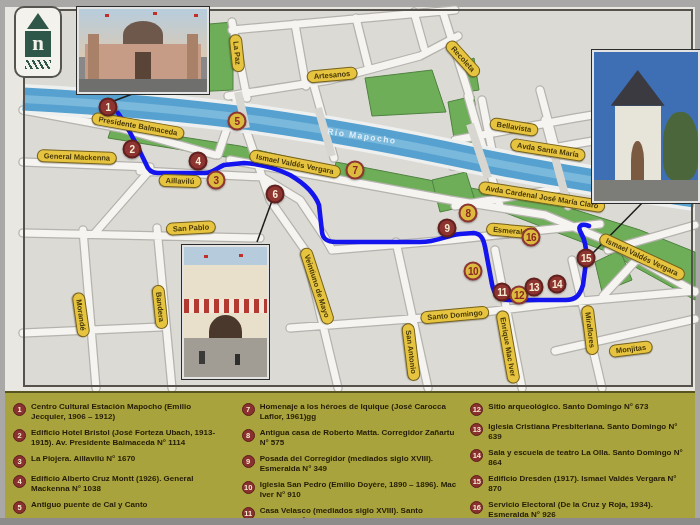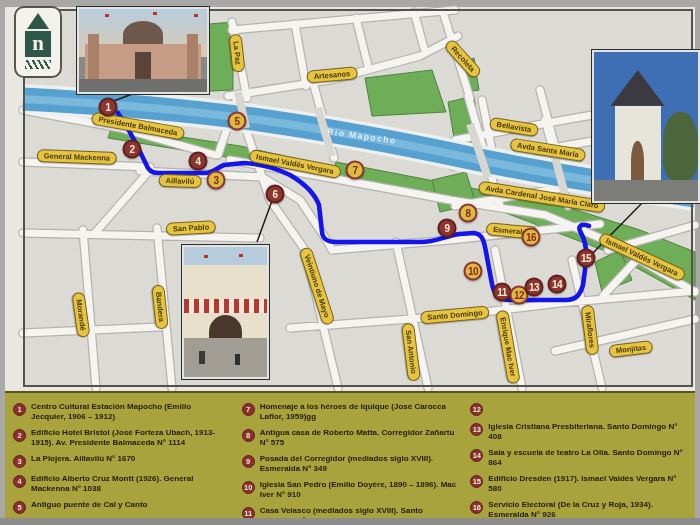--- a/index.html
+++ b/index.html
@@ -201,21 +201,21 @@
           <span class="ltx">Antiguo puente de Cal y Canto</span>
         </div>
       <div class="litem">
           <span class="lb">6</span>
           <span class="ltx">Mercado Central (M. Aldunate, F. Vivaceta, 1868 – 1872)</span>
         </div>
     </div>
     <div class="lcol">
       <div class="litem">
           <span class="lb">7</span>
-          <span class="ltx">Homenaje a los héroes de Iquique (José Carocca Laflor, 1959)gg</span>
+          <span class="ltx">Homenaje a los héroes de Iquique (José Carocca Laflor, 1961)gg</span>
         </div>
       <div class="litem">
           <span class="lb">8</span>
           <span class="ltx">Antigua casa de Roberto Matta. Corregidor Zañartu N° 575</span>
         </div>
       <div class="litem">
           <span class="lb">9</span>
           <span class="ltx">Posada del Corregidor (mediados siglo XVIII). Esmeralda N° 349</span>
         </div>
       <div class="litem">
@@ -223,32 +223,33 @@
           <span class="ltx">Iglesia San Pedro (Emilio Doyère, 1890 – 1896). Mac Iver N° 910</span>
         </div>
       <div class="litem">
           <span class="lb">11</span>
           <span class="ltx">Casa Velasco (mediados siglo XVIII). Santo Domingo N° 689</span>
         </div>
     </div>
     <div class="lcol">
       <div class="litem">
           <span class="lb">12</span>
+          <span class="ltx">Sitio arqueológico. Santo Domingo N° 673</span>
         </div>
       <div class="litem">
           <span class="lb">13</span>
-          <span class="ltx">Iglesia Cristiana Presbiteriana. Santo Domingo N° 408</span>
+          <span class="ltx">Iglesia Cristiana Presbiteriana. Santo Domingo N° 639</span>
         </div>
       <div class="litem">
           <span class="lb">14</span>
           <span class="ltx">Sala y escuela de teatro La Olla. Santo Domingo N° 864</span>
         </div>
       <div class="litem">
           <span class="lb">15</span>
-          <span class="ltx">Edificio Dresden (1917). Ismael Valdés Vergara N° 580</span>
+          <span class="ltx">Edificio Dresden (1917). Ismael Valdés Vergara N° 870</span>
         </div>
       <div class="litem">
           <span class="lb">16</span>
           <span class="ltx">Servicio Electoral (De la Cruz y Roja, 1934). Esmeralda N° 926</span>
         </div>
     </div>
   </div>
 
   <div class="bottomstrip"></div>
 </div>

